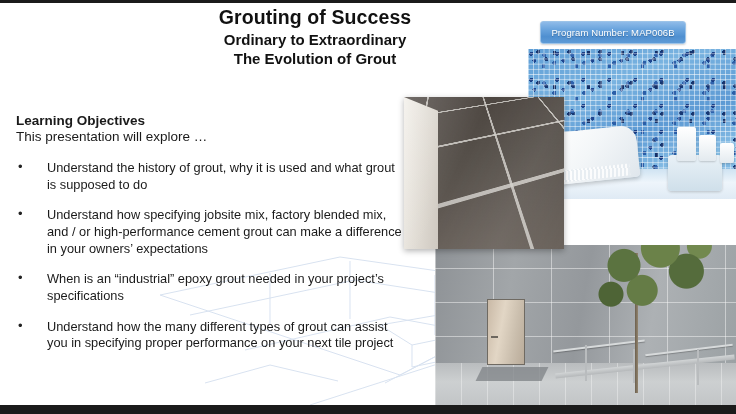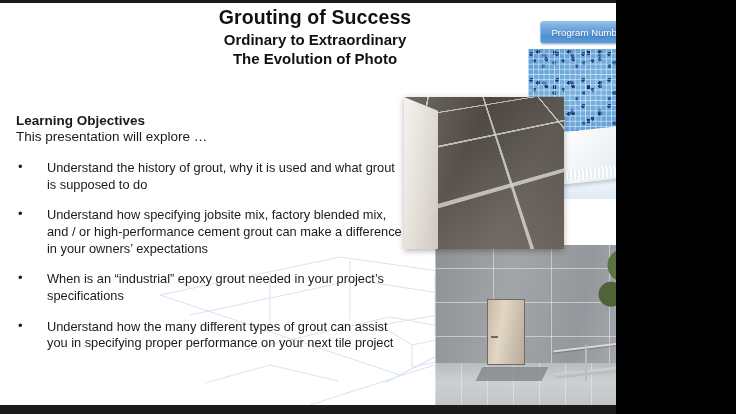--- a/index.html
+++ b/index.html
@@ -1,19 +1,19 @@
 <!DOCTYPE html>
 <html><head>
 <meta charset="utf-8">
 <style>
   html,body{margin:0;padding:0;background:#000;}
   body{width:736px;height:414px;overflow:hidden;
        font-family:"Liberation Sans", sans-serif;}
 
-  #slide{position:relative;width:616px;height:414px;background:#ffffff;overflow:hidden;}
+  #slide{position:relative;width:736px;height:414px;background:#ffffff;overflow:hidden;}
 
   
   .bar{position:absolute;left:0;width:736px;background:#1b1b1b;z-index:60;}
   .bar.top{top:0;height:3px;}
   .bar.bottom{bottom:0;height:9px;}
 
   
   #blueprint{position:absolute;left:150px;top:255px;width:420px;height:155px;
              opacity:.55;z-index:1;pointer-events:none;}
 
@@ -153,21 +153,21 @@
     <circle cx="330" cy="60" r="9"></circle>
     <circle cx="368" cy="112" r="13"></circle>
     <circle cx="392" cy="40" r="7"></circle>
     <path d="M296 128 L340 116 L396 136"></path>
     <path d="M55 128 L120 110 L188 126"></path>
   </svg>
 
   <div id="title-block">
     <div id="title-main">Grouting of Success</div>
     <div id="title-sub1">Ordinary to Extraordinary</div>
-    <div id="title-sub2">The Evolution of Photo</div>
+    <div id="title-sub2">The Evolution of Grout</div>
   </div>
 
   <div id="badge">
     <span>Program Number: MAP006B</span>
   </div>
 
   <div id="body-text">
     <div id="lo-head">Learning Objectives</div>
     <div id="intro">This presentation will explore …</div>
     <ul class="bullets">

